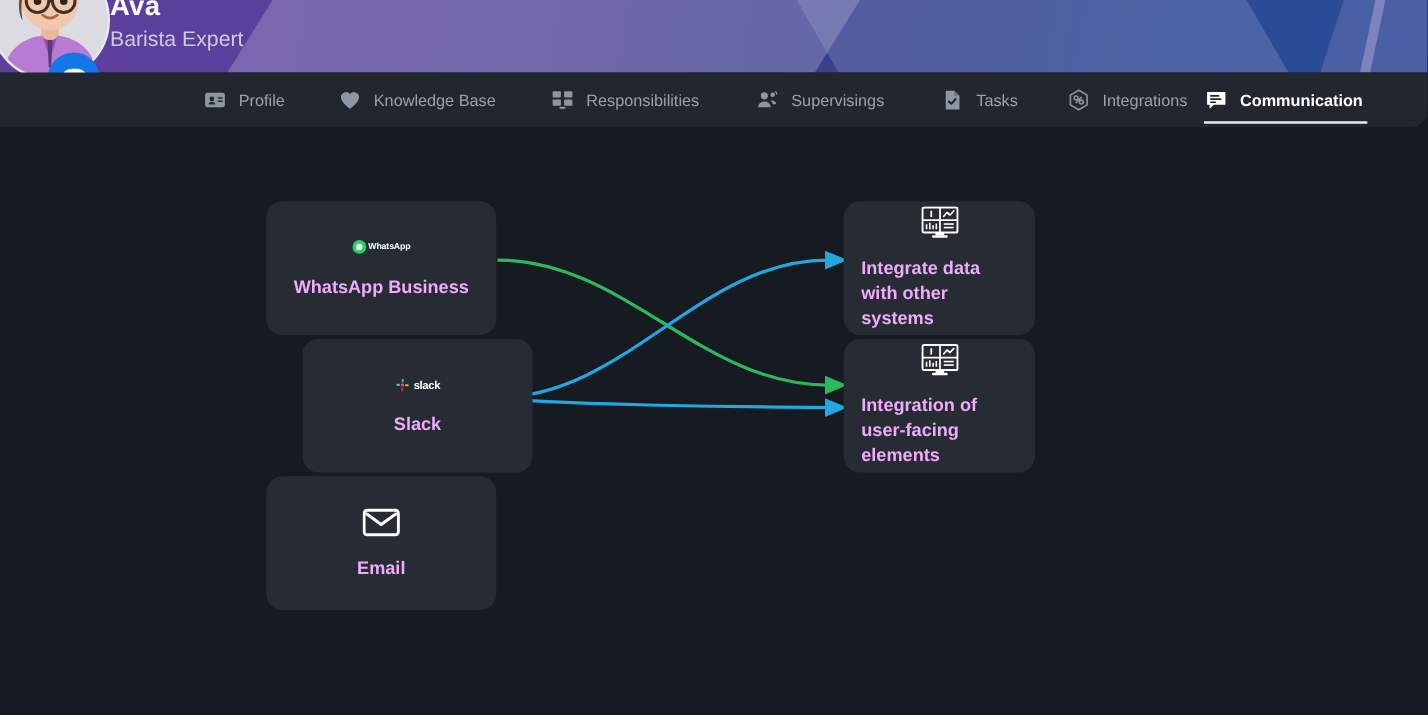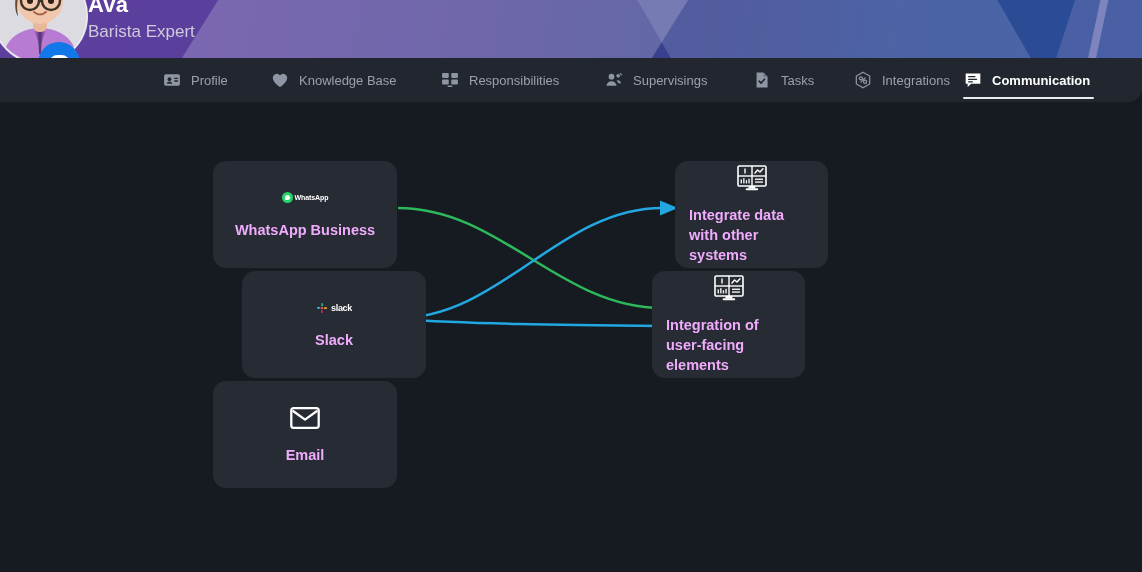--- a/index.html
+++ b/index.html
@@ -308,21 +308,21 @@
         <rect x="11.4" y="13.8" width="1.3" height="4.6" fill="#ffffff"></rect>
         <rect x="18" y="13.6" width="8" height="1.3" fill="#ffffff"></rect>
         <rect x="18" y="16.4" width="8" height="1.3" fill="#ffffff"></rect>
         <rect x="11.4" y="21" width="7" height="2.4" rx="1" fill="#ffffff"></rect>
         <rect x="8.6" y="23.2" width="12.6" height="2" rx="1" fill="#ffffff"></rect>
       </svg>
     </div>
     <div class="node-title">Integrate data with other systems</div>
   </div>
 
-  <div class="node right" style="left:652px;top:169px;">
+  <div class="node right" style="left:675px;top:169px;">
     <div class="node-icon">
       <svg width="30" height="26" viewBox="0 0 30 26">
         <rect x="1" y="1" width="28" height="20" rx="1.3" fill="none" stroke="#ffffff" stroke-width="1.6"></rect>
         <line x1="15" y1="1" x2="15" y2="21" stroke="#ffffff" stroke-width="1.4"></line>
         <line x1="1" y1="11" x2="29" y2="11" stroke="#ffffff" stroke-width="1.4"></line>
         <line x1="8" y1="3.6" x2="8" y2="8.6" stroke="#ffffff" stroke-width="1.4"></line>
         <path d="M18 8 L20.6 5 L23 7 L26 3.8" fill="none" stroke="#ffffff" stroke-width="1.4" stroke-linecap="round" stroke-linejoin="round"></path>
         <rect x="3.6" y="14.4" width="1.3" height="4" fill="#ffffff"></rect>
         <rect x="6.2" y="13.2" width="1.3" height="5.2" fill="#ffffff"></rect>
         <rect x="8.8" y="15.2" width="1.3" height="3.2" fill="#ffffff"></rect>

